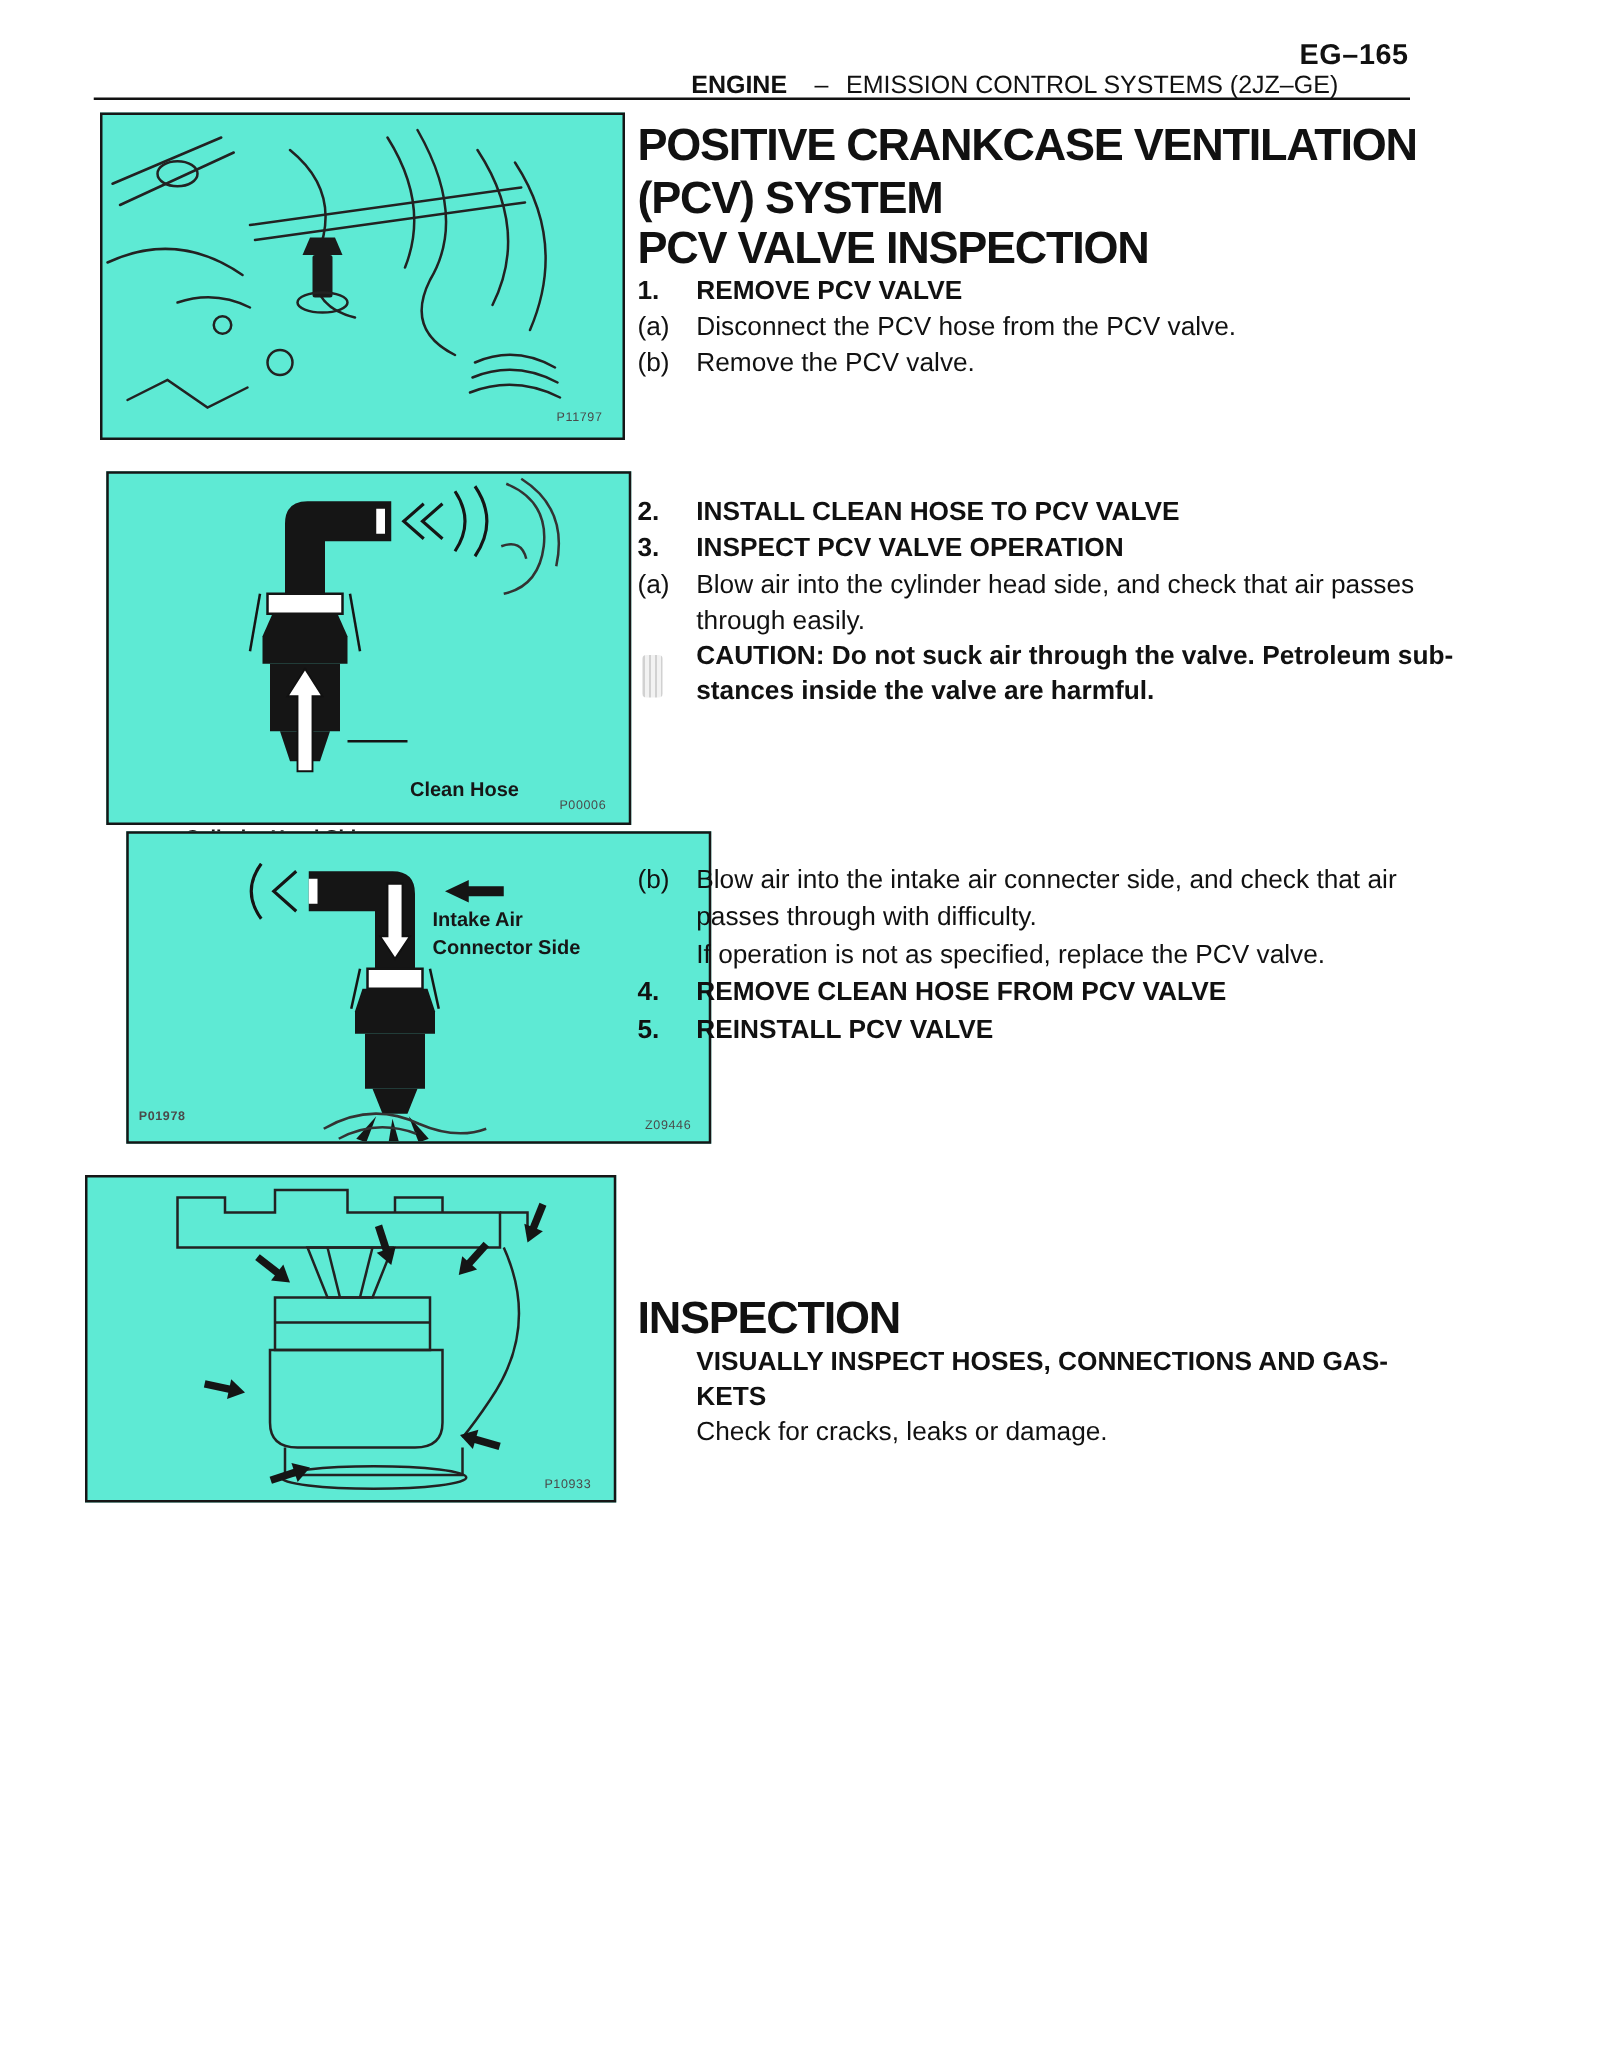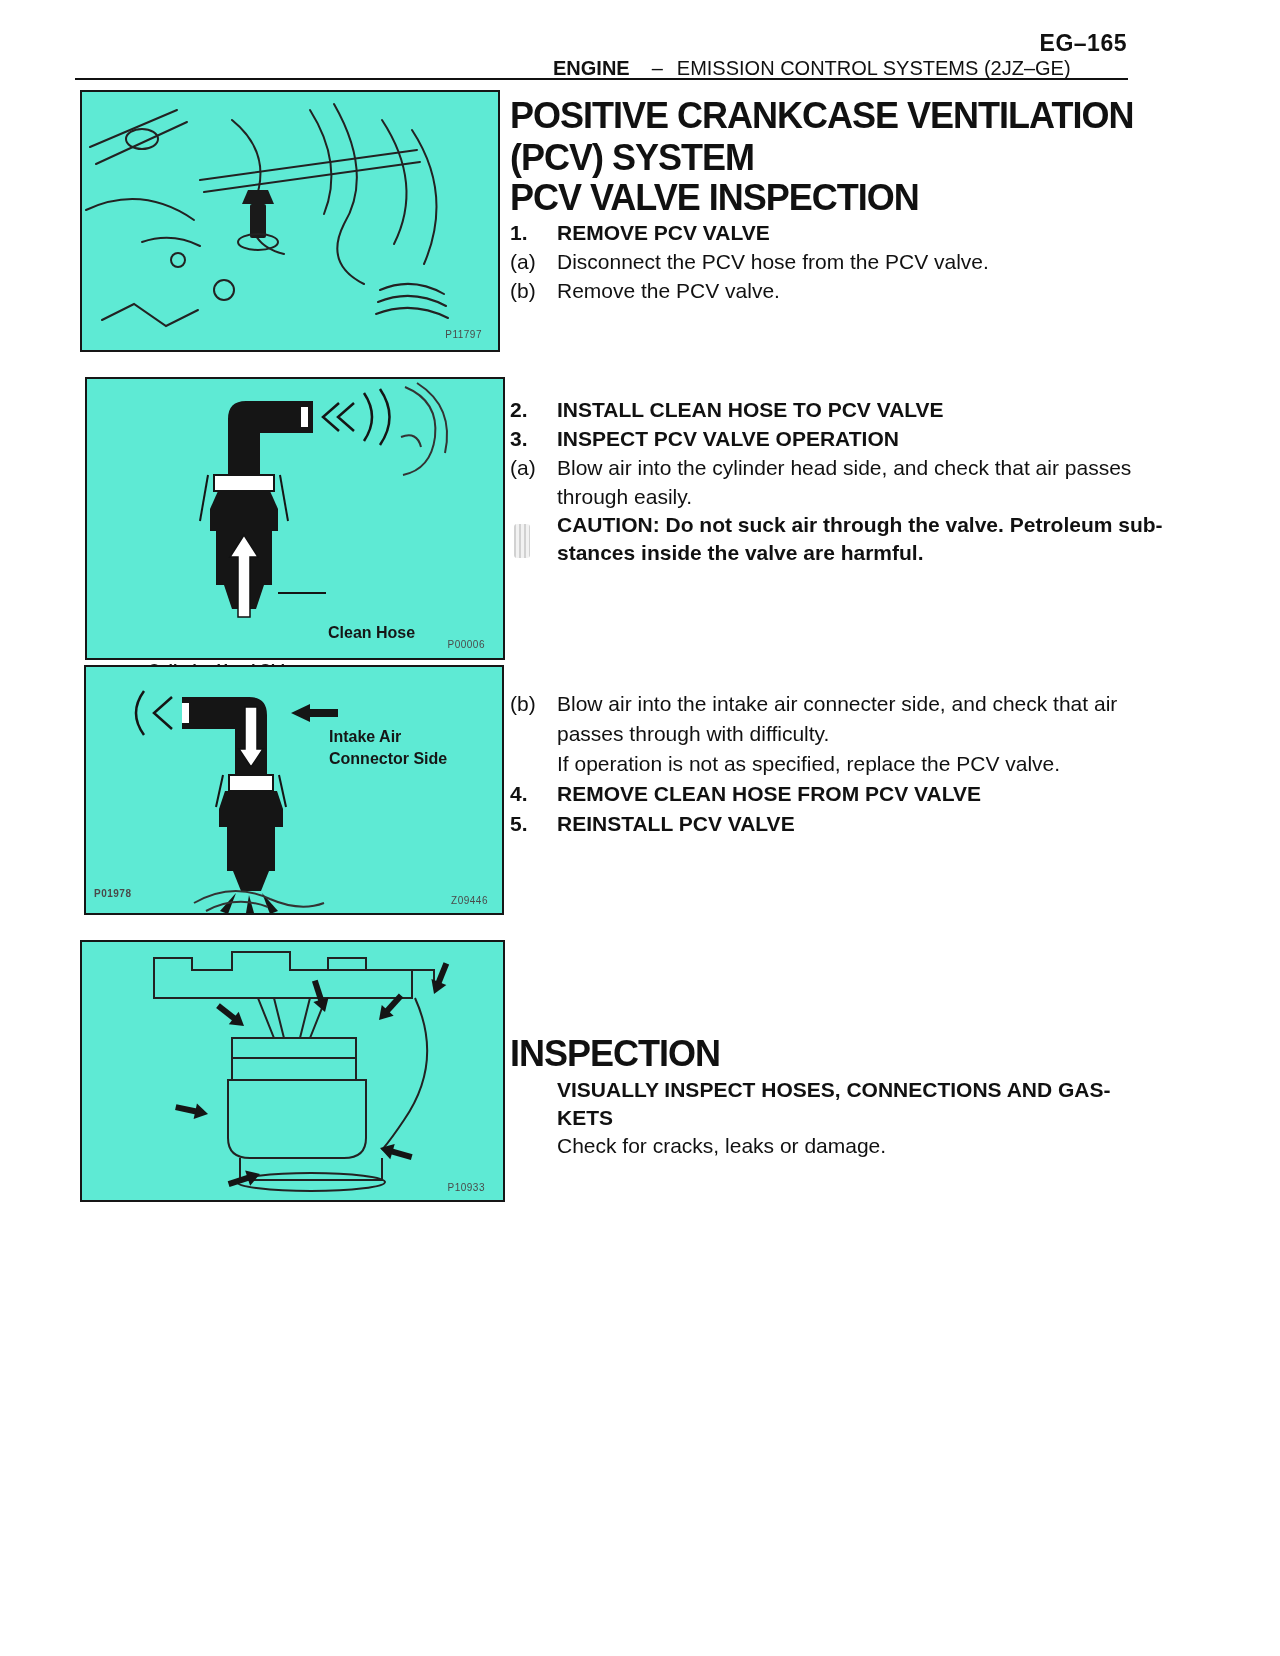--- a/index.html
+++ b/index.html
@@ -121,21 +121,21 @@
   </div>
 
   <div class="abs line b" style="left:510px;top:398px;"><span class="num">2.</span><span>INSTALL CLEAN HOSE TO PCV VALVE</span></div>
   <div class="abs line b" style="left:510px;top:427px;"><span class="num">3.</span><span>INSPECT PCV VALVE OPERATION</span></div>
   <div class="abs line" style="left:510px;top:456px;"><span class="num">(a)</span><span>Blow air into the cylinder head side, and check that air passes</span></div>
   <div class="abs line" style="left:557px;top:485px;">through easily.</div>
   <div class="abs line b" style="left:557px;top:513px;">CAUTION: Do not suck air through the valve. Petroleum sub-</div>
   <div class="abs line b" style="left:557px;top:541px;">stances inside the valve are harmful.</div>
   <div class="abs smudge" style="left:514px;top:524px;"></div>
 
-  <div class="abs figbox" style="left:84px;top:665px;width:416px;height:246px;">
+  <div class="abs figbox" style="left:101px;top:665px;width:416px;height:246px;padding-left:48px;">
     <svg viewBox="0 0 416 246" preserveAspectRatio="none">
 
       <g fill="#151515">
         <path d="M96,30 L163,30 Q181,30 181,48 L181,108 L149,108 L149,62 L96,62 Z"></path>
         <polygon points="139,124 191,124 197,142 197,160 133,160 133,142"></polygon>
         <rect x="141" y="160" width="48" height="44"></rect>
         <polygon points="147,204 183,204 175,224 155,224"></polygon>
       </g>
       <rect x="96" y="36" width="7" height="20" fill="#fff"></rect>
 
@@ -170,21 +170,21 @@
     <div class="figcode b" style="left:8px;bottom:14px;">P01978</div>
     <div class="figcode" style="right:14px;bottom:7px;">Z09446</div>
   </div>
 
   <div class="abs line" style="left:510px;top:692px;"><span class="num">(b)</span><span>Blow air into the intake air connecter side, and check that air</span></div>
   <div class="abs line" style="left:557px;top:722px;">passes through with difficulty.</div>
   <div class="abs line" style="left:557px;top:752px;">If operation is not as specified, replace the PCV valve.</div>
   <div class="abs line b" style="left:510px;top:782px;"><span class="num">4.</span><span>REMOVE CLEAN HOSE FROM PCV VALVE</span></div>
   <div class="abs line b" style="left:510px;top:812px;"><span class="num">5.</span><span>REINSTALL PCV VALVE</span></div>
 
-  <div class="abs figbox" style="left:80px;top:940px;width:421px;height:258px;">
+  <div class="abs figbox" style="left:68px;top:940px;width:421px;height:258px;">
     <svg viewBox="0 0 421 258" preserveAspectRatio="none">
       <g stroke="#222" stroke-width="2" fill="none">
         <path d="M72,56 L72,16 L110,16 L110,28 L150,28 L150,10 L208,10 L208,28 L330,28 L330,56 L72,56 Z"></path>
         <path d="M246,28 L246,16 L284,16 L284,28"></path>
         <path d="M176,56 L244,56 L228,96 L192,96 Z"></path>
         <path d="M192,56 L202,96"></path>
         <path d="M228,56 L218,96"></path>
         <rect x="150" y="96" width="124" height="42"></rect>
         <path d="M150,116 L274,116"></path>
         <path d="M146,138 L284,138 L284,196 Q284,216 262,216 L168,216 Q146,216 146,196 Z"></path>

